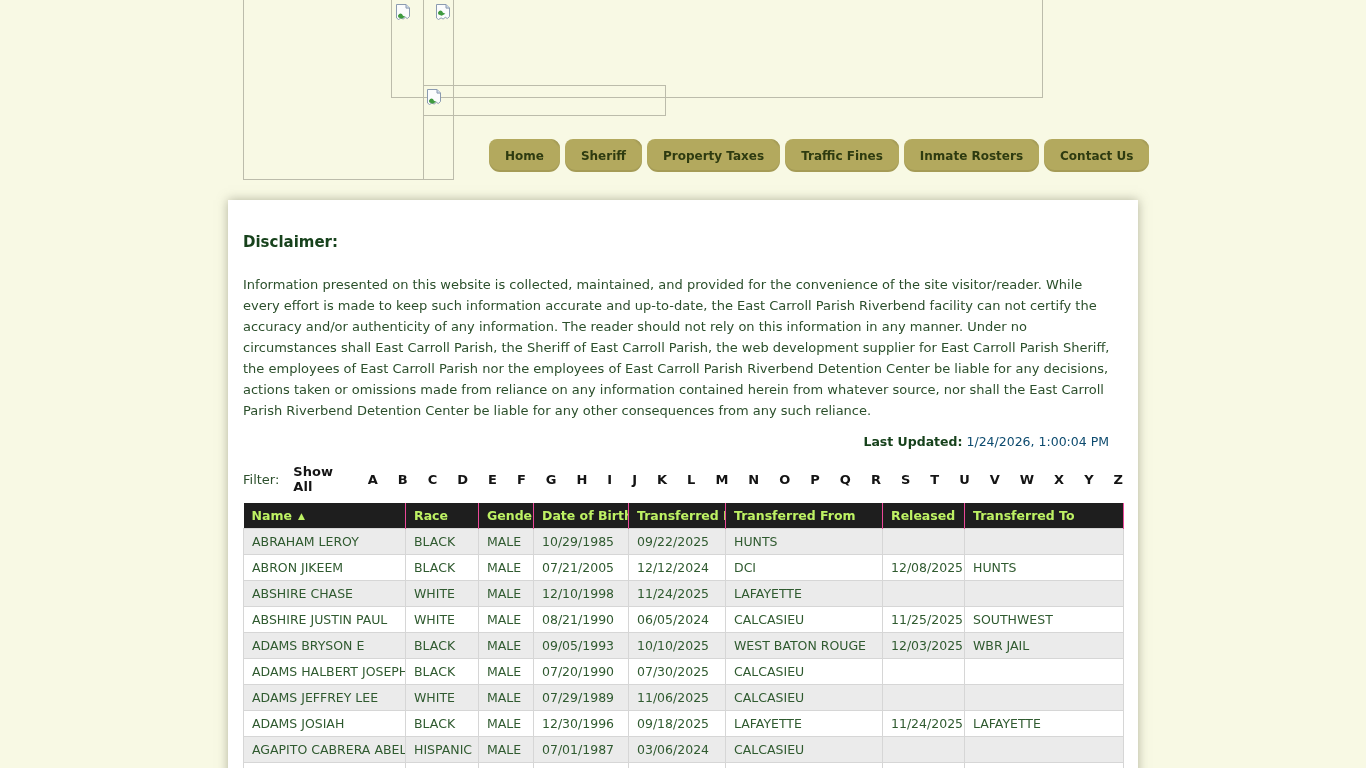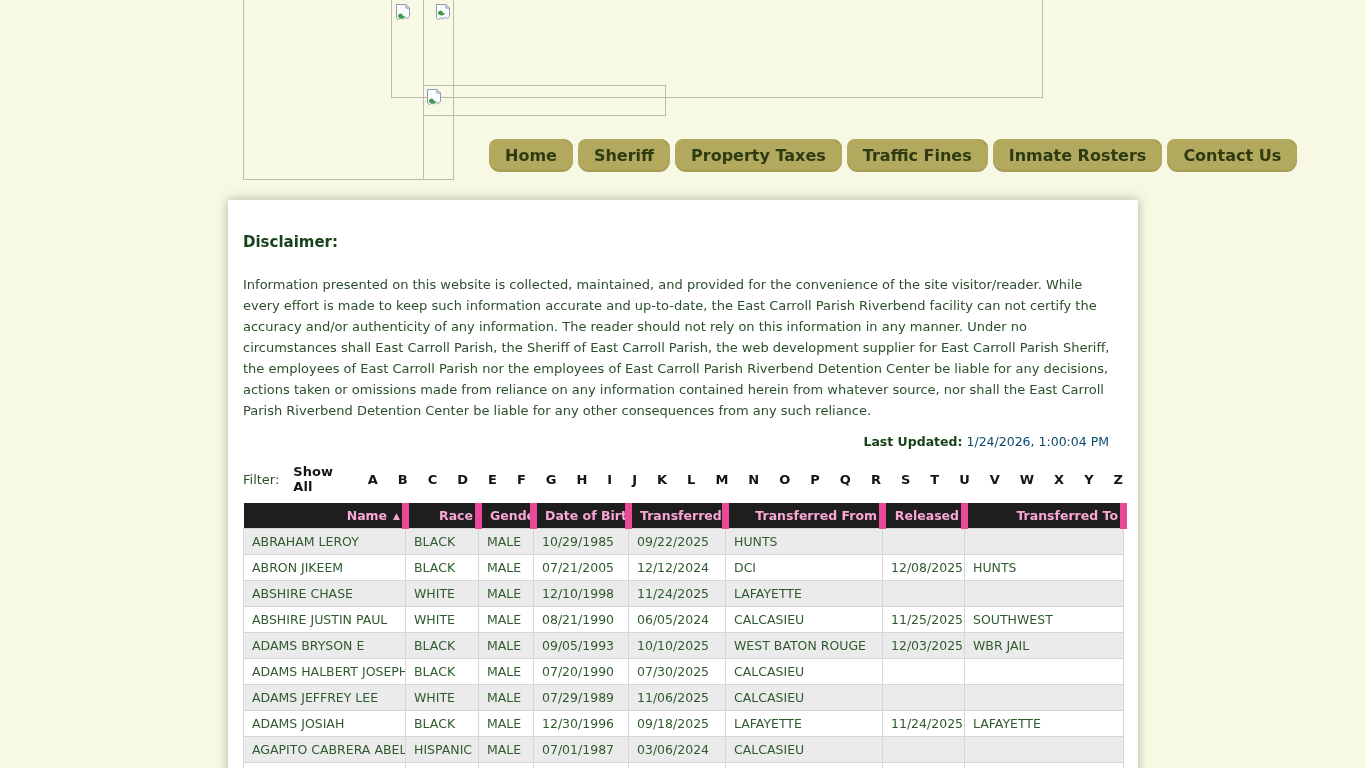--- a/index.html
+++ b/index.html
@@ -17,21 +17,21 @@
   .vline      { position:absolute; left:423px; top:0; width:0; height:180px; border-left:1px solid #bcbcab; }
   .broken-img { position:absolute; width:18px; height:18px; }
   .bi-1 { left:394px; top:3px; }
   .bi-2 { left:434px; top:3px; }
   .bi-3 { left:425px; top:88px; }
   
   .nav { position:absolute; left:489px; top:139px; display:flex; gap:5px; }
   .nav-btn {
     position:relative; height:33px; padding:0 16px; border:none; cursor:pointer;
     background:var(--accent,#b3a95e); color:#2e3b10;
-    font-family:inherit; font-size:16px; font-weight:bold;
+    font-family:inherit; font-size:12px; font-weight:bold;
     border-radius:8px 9px 11px 11px; display:flex; align-items:center;
     box-shadow:inset 0 -2px 0 rgba(0,0,0,0.08);
   }
   .nav-btn::after {
     content:""; position:absolute; top:0; right:0; width:9px; height:9px;
     border-radius:0 9px 0 0;
     background:linear-gradient(225deg, var(--page-bg,#f8f9e4) 28%, rgba(0,0,0,0.12) 30%, var(--accent,#b3a95e) 55%);
   }
   
   .panel {
@@ -47,23 +47,23 @@
   .last-updated b { font-weight:bold; }
   .last-updated span { font-weight:normal; color:#0c4a6e; }
   
   .filter-row { margin-top:15px; display:flex; align-items:center; font-size:13px; }
   .filter-label { color:#2b4f2b; margin-right:14px; }
   .filter-links { display:flex; align-items:center; gap:20px; }
   .filter-links a { color:#141414; font-weight:bold; text-decoration:none; cursor:pointer; }
   
   table.roster { margin-top:9px; border-collapse:collapse; table-layout:fixed; width:880px; }
   table.roster thead th {
-    background:var(--th-bg,#1e1e1e); color:#f9a8d4; font-size:12.5px; font-weight:bold;
-    text-align:right; padding:5px 2px 5px 8px; height:25px;
-    border-right:7px solid #ec4899; white-space:nowrap; overflow:hidden; cursor:pointer;
+    background:var(--th-bg,#1e1e1e); color:#bef264; font-size:12.5px; font-weight:bold;
+    text-align:left; padding:5px 2px 5px 8px; height:25px;
+    border-right:1px solid #ec4899; white-space:nowrap; overflow:hidden; cursor:pointer;
   }
   table.roster thead th .sort-arrow { font-size:9px; margin-left:6px; position:relative; top:-1px; }
   table.roster tbody td {
     font-size:12.5px; color:#2f5a2f; padding:5px 2px 5px 8px; height:26px;
     border:1px solid #d6d6d6; white-space:nowrap; overflow:hidden;
   }
   table.roster tbody tr.odd  { background:var(--row-alt,#ebebeb); }
   table.roster tbody tr.even { background:#ffffff; }
 </style>
 </head>

